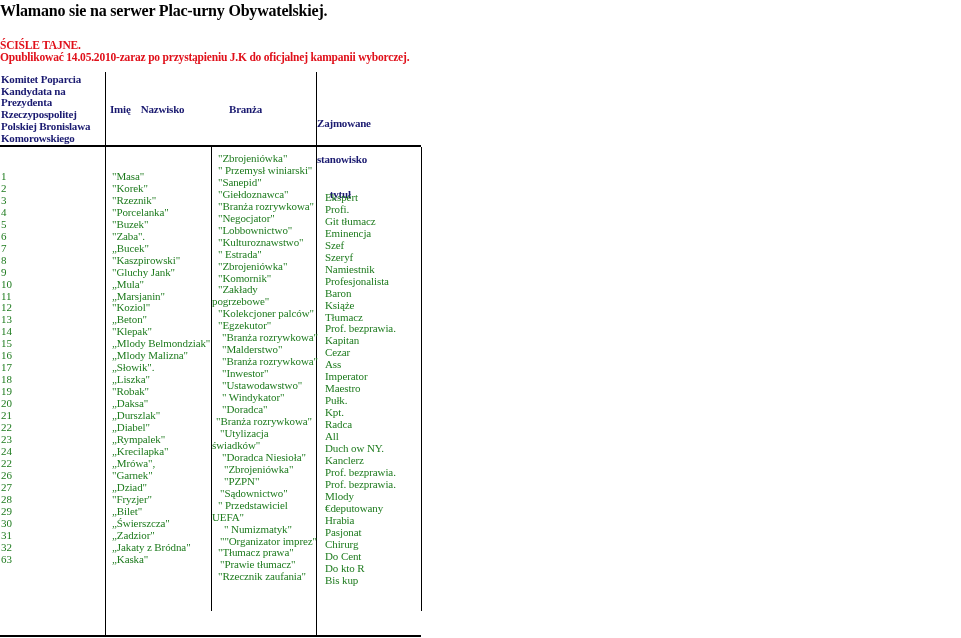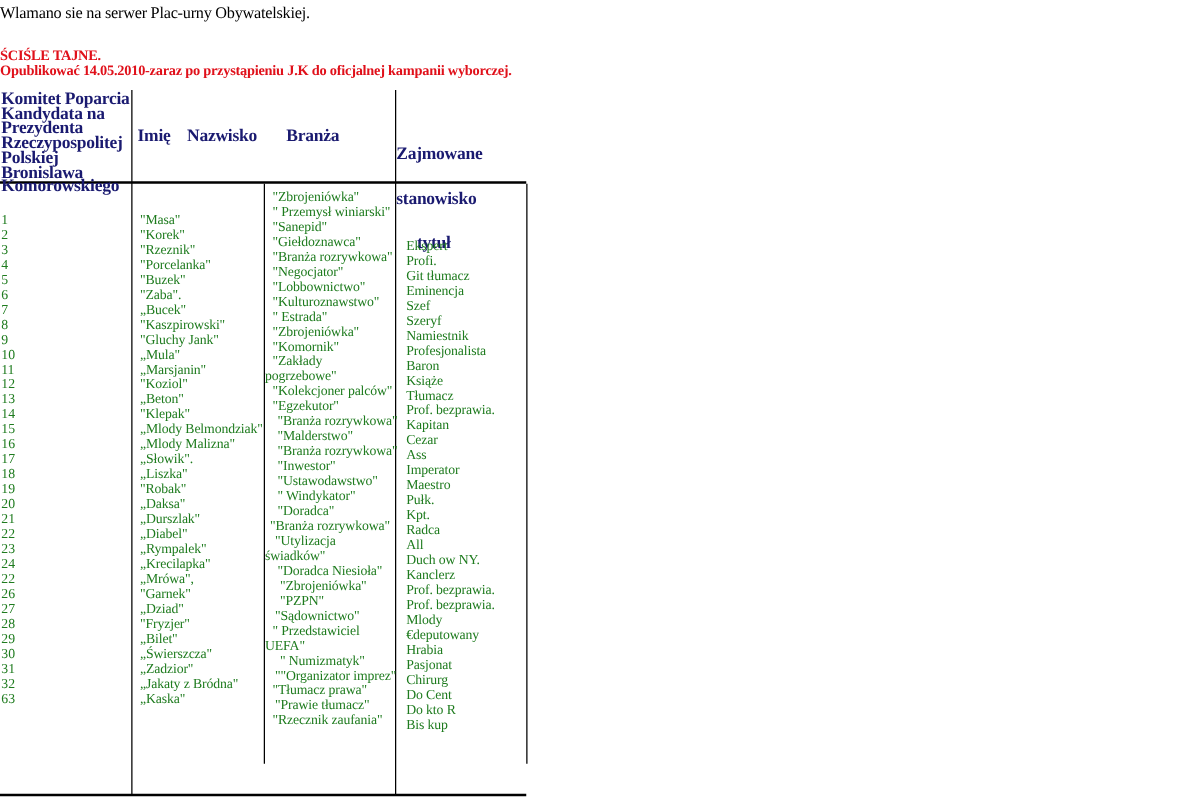--- a/index.html
+++ b/index.html
@@ -1,21 +1,21 @@
 <!DOCTYPE html>
 <html><head>
 <meta charset="utf-8">
 <style>
   html, body { margin:0; padding:0; background:#ffffff; }
   body { width:961px; height:638px; position:relative; overflow:hidden;
          font-family:"Liberation Serif","DejaVu Serif",serif; }
   .abs { position:absolute; }
-  .title { left:0; top:2px; font-size:13px; font-weight:normal; color:#000; letter-spacing:-0.2px; white-space:nowrap; }
+  .title { left:0; top:2px; font-size:16px; font-weight:bold; color:#000; letter-spacing:-0.2px; white-space:nowrap; }
   .red { color:#e0101a; font-weight:bold; font-size:11.5px; white-space:nowrap; letter-spacing:-0.2px; }
-  .hdr { color:#1a1a70; font-weight:bold; font-size:14px; line-height:11.7px; letter-spacing:-0.2px;font-family:Liberation Serif, serif; }
+  .hdr { color:#1a1a70; font-weight:bold; font-size:11px; line-height:11.7px; letter-spacing:-0.2px;font-family:Liberation Serif, serif; }
   .green { color:#1e7b1e; font-size:11px; line-height:11.95px; letter-spacing:-0.1px; white-space:nowrap; }
   .num { color:#1e7b1e; font-size:11px; line-height:11.95px; }
   .vline { position:absolute; width:1.3px; background:#000; }
   .hline { position:absolute; background:#000; }
   .list { margin:0; padding:0; list-style:none; }
   .list li { margin:0; padding:0; }
 </style>
 </head>
 <body>
 

